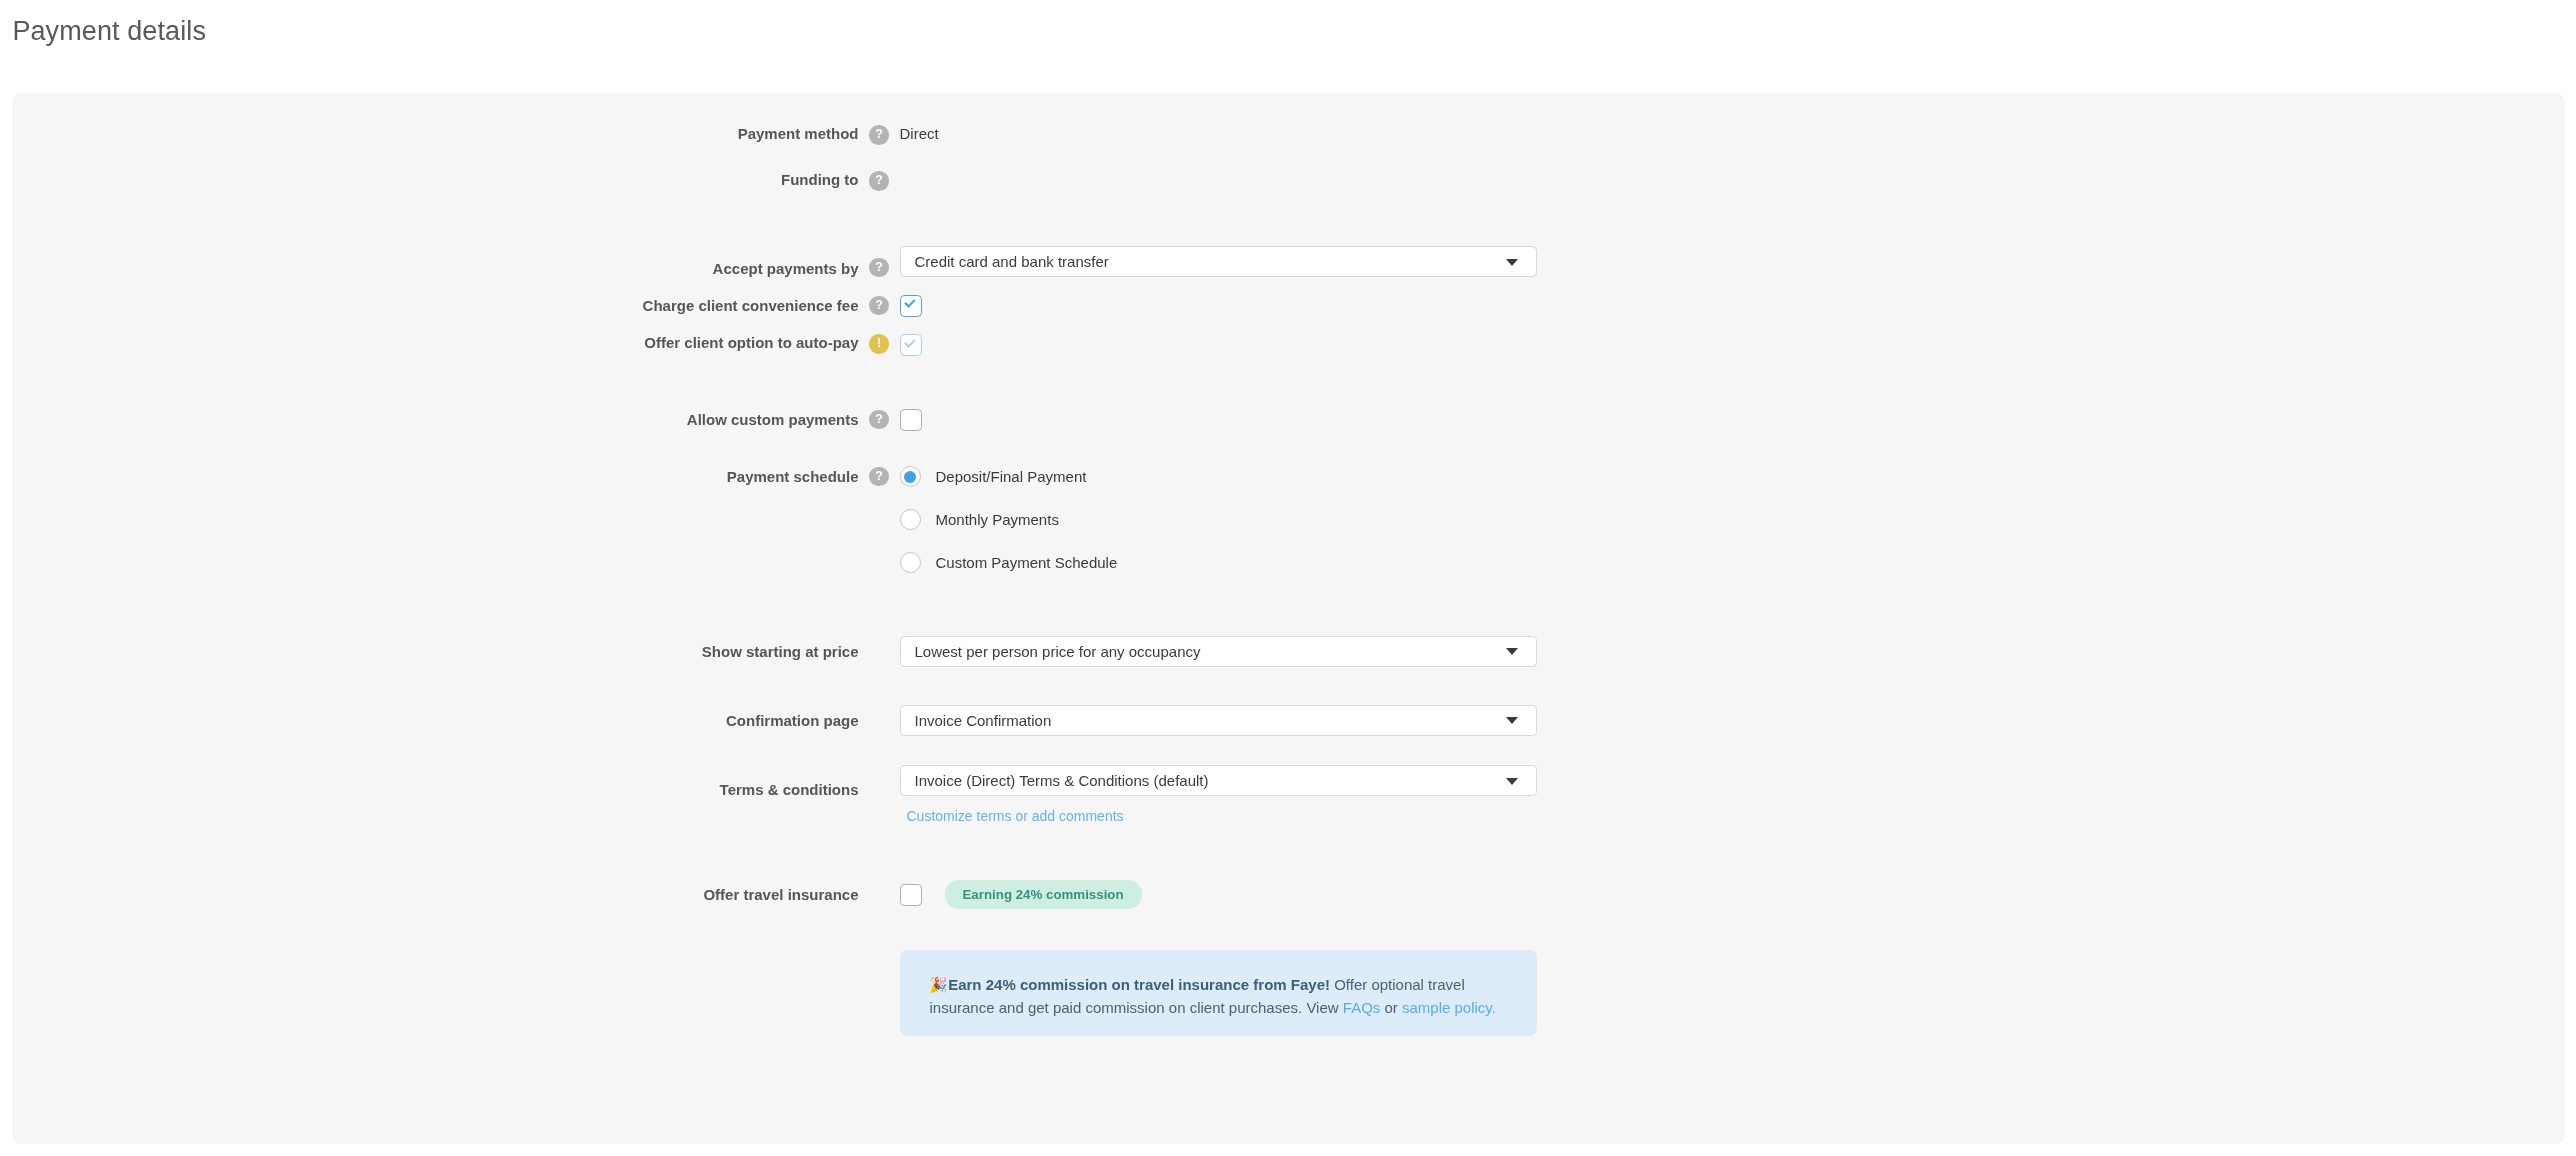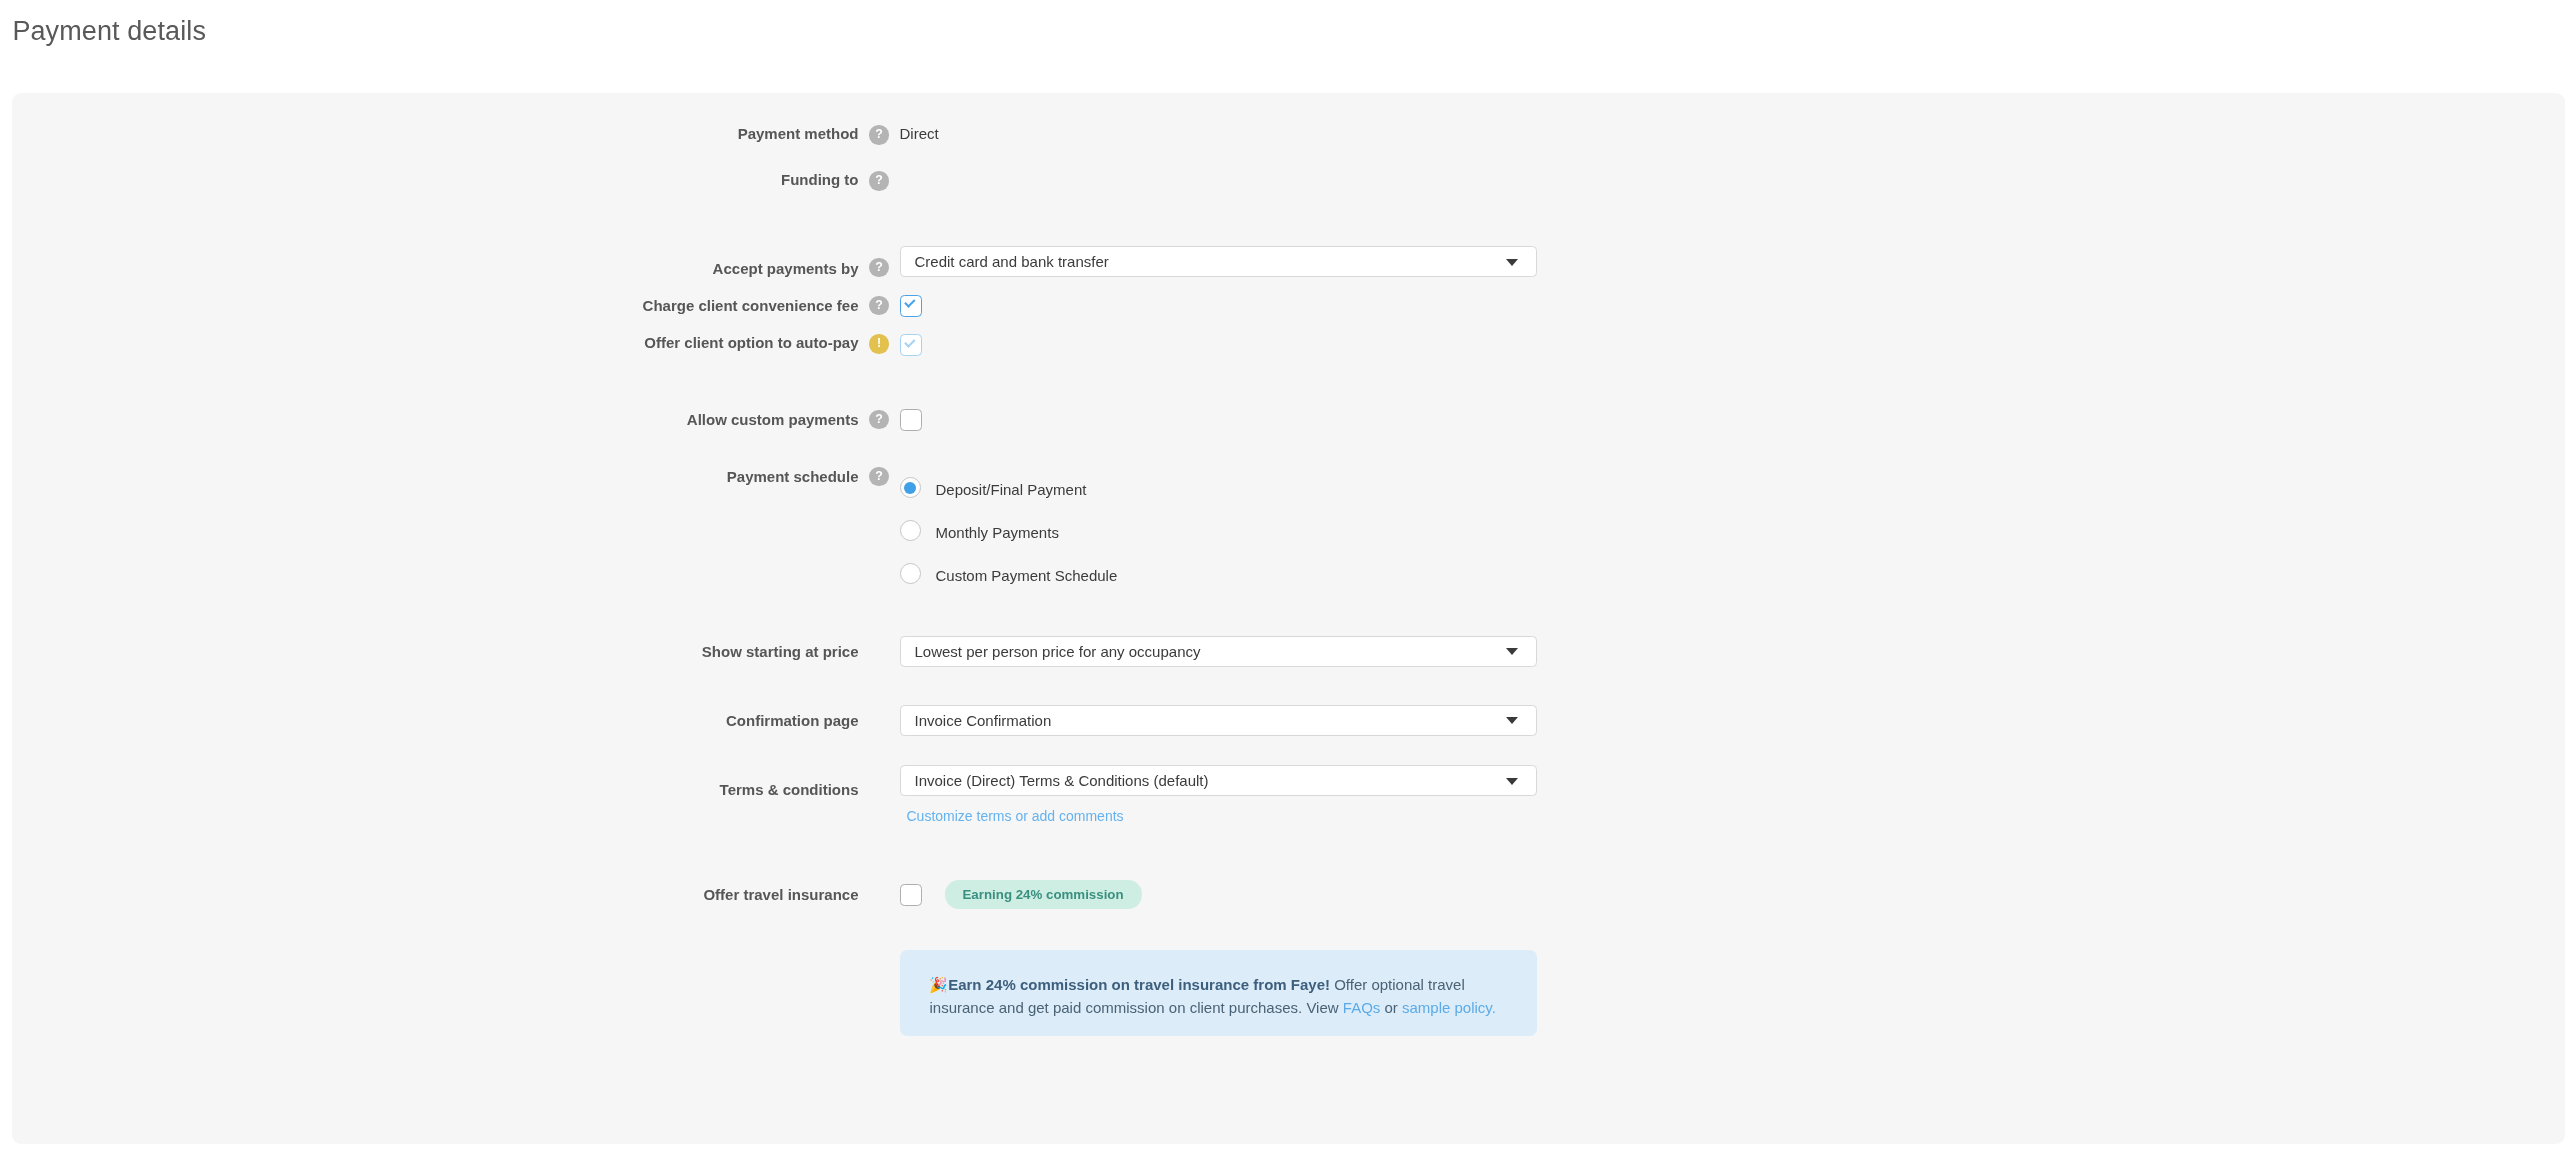--- a/index.html
+++ b/index.html
@@ -165,21 +165,21 @@
   }
   .checkbox.checked.faded::after {
     border-left-color: #a6d3f3;
     border-bottom-color: #a6d3f3;
   }
 
   
   .radio-group { display: block; }
   .radio-row {
     display: flex;
-    align-items: flex-end;
+    align-items: center;
     height: 43px;
     cursor: pointer;
   }
   .radio {
     width: 21px;
     height: 21px;
     border-radius: 50%;
     background: #ffffff;
     border: 0.9px solid #c5c5c5;
     box-sizing: border-box;

